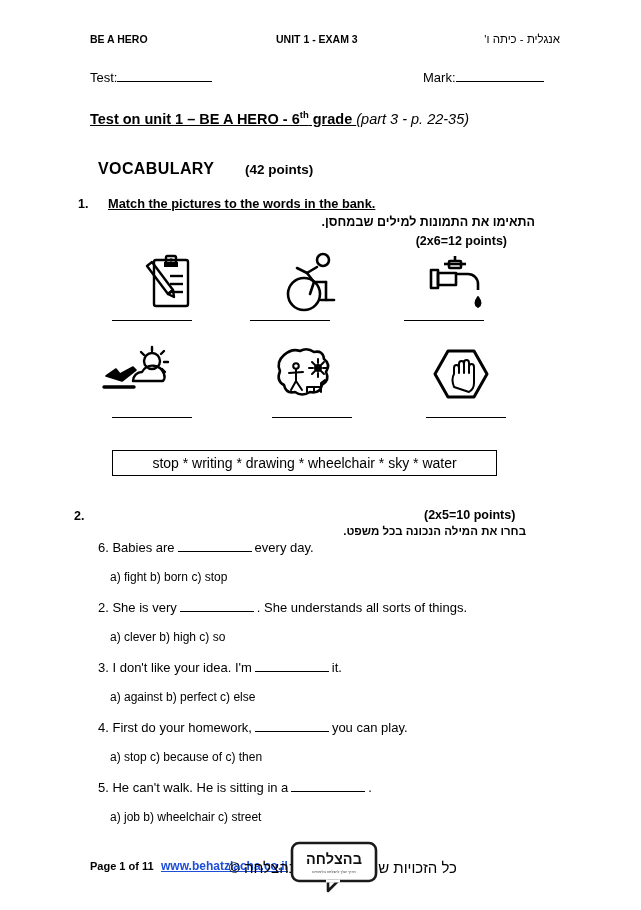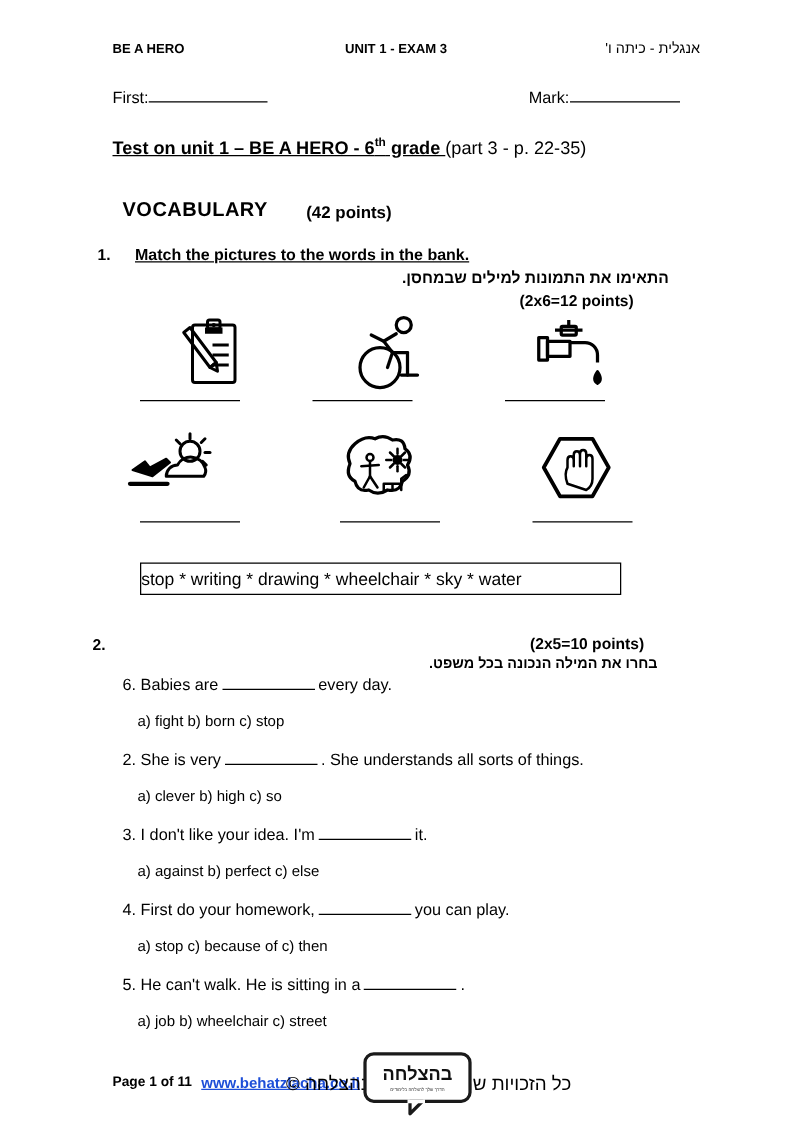--- a/index.html
+++ b/index.html
@@ -56,21 +56,21 @@
   
   .title {
     position: absolute;
     left: 90px; top: 109px;
     font-size: 14.5px;
     font-weight: bold;
     white-space: nowrap;
   }
   .title .u { text-decoration: underline; }
   .title sup { font-size: 9.5px; vertical-align: super; }
-  .title .paren { font-weight: normal; text-decoration: none; }
+  .title .paren { font-weight: normal; text-decoration: none; font-style: italic; }
 
   .vocab {
     position: absolute;
     left: 98px; top: 160px;
     font-size: 16px;
     font-weight: bold;
     letter-spacing: 0.4px;
   }
   .vocab .pts {
     position: absolute;
@@ -132,20 +132,21 @@
     left: 112px; top: 450px;
     width: 385px;
     height: 26px;
     border: 1.2px solid #000;
     box-sizing: border-box;
   }
   .bank span {
     position: absolute;
     left: 0; right: 0;
     top: 4px;
+    text-align: center;
     font-size: 14px;
   }
 
   
   .q2num {
     position: absolute;
     left: 74px; top: 509px;
     font-size: 12.5px;
     font-weight: bold;
   }
@@ -216,21 +217,21 @@
 
 <div class="page">
 
   <div class="hdr-row">
     <span class="hdr-left">BE A HERO</span>
     <span class="hdr-center">UNIT 1 - EXAM 3</span>
     <span class="hdr-right">אנגלית - כיתה ו'</span>
   </div>
 
   <div class="namerow">
-    <span class="lbl nm"><span>First:</span><span class="fillline w1"></span></span>
+    <span class="lbl nm"><span>Test:</span><span class="fillline w1"></span></span>
     <span class="lbl mk"><span>Mark:</span><span class="fillline w2"></span></span>
   </div>
 
   <div class="title"><span class="u"><span>Test on unit 1 – BE A HERO - 6</span><sup>th</sup><span> grade </span></span><span class="paren">(part 3 - p. 22-35)</span></div>
 
   <div class="vocab"><span>VOCABULARY</span><span class="pts">(42 points)</span></div>
 
   <div class="q1num">1.</div>
   <div class="q1text">Match the pictures to the words in the bank.</div>
   <div class="q1heb">התאימו את התמונות למילים שבמחסן.</div>

